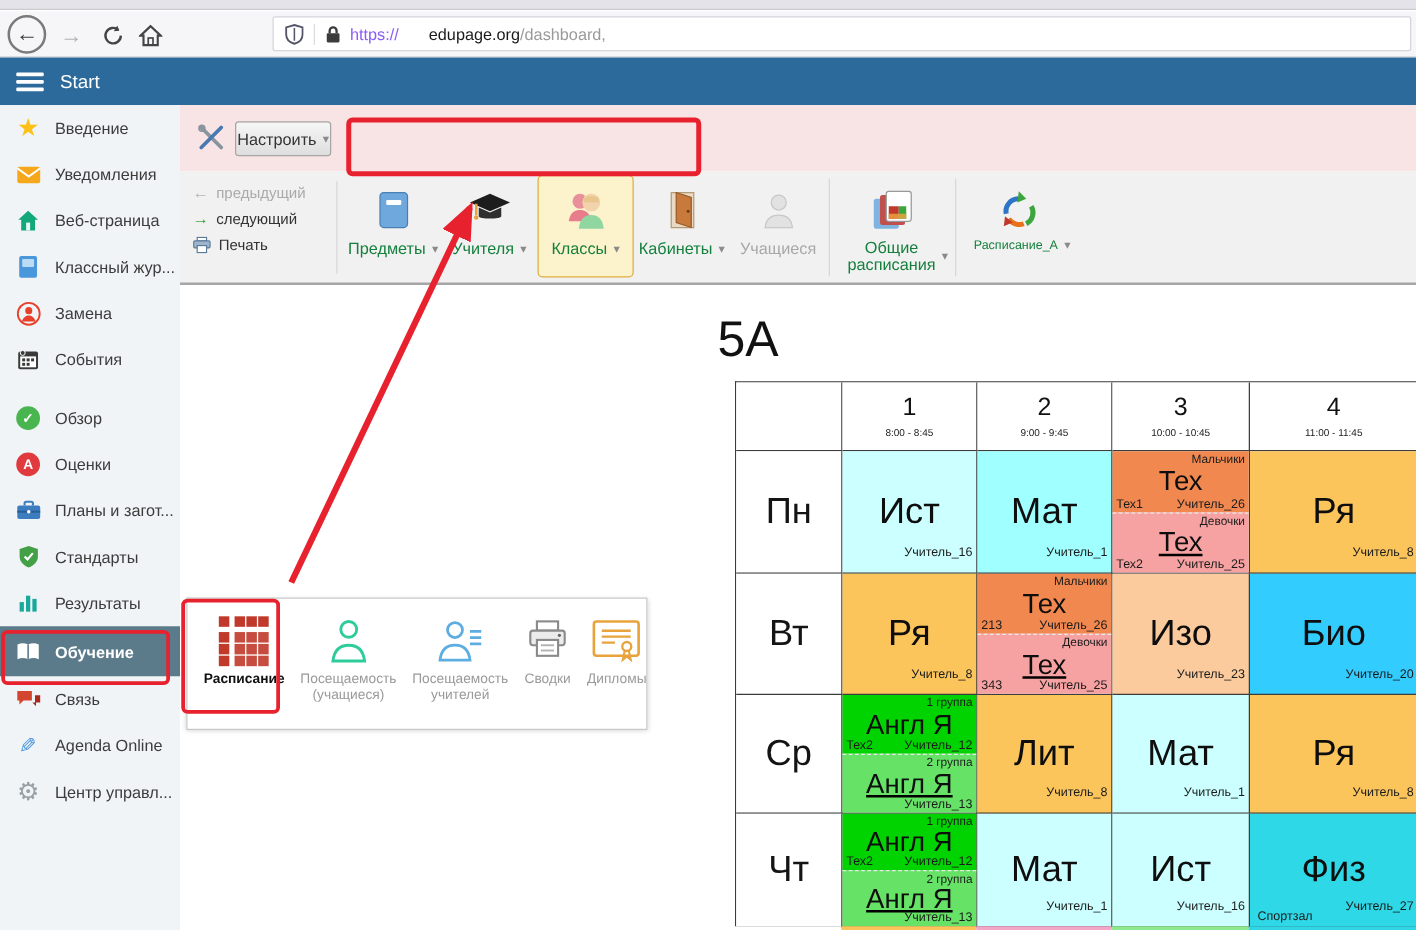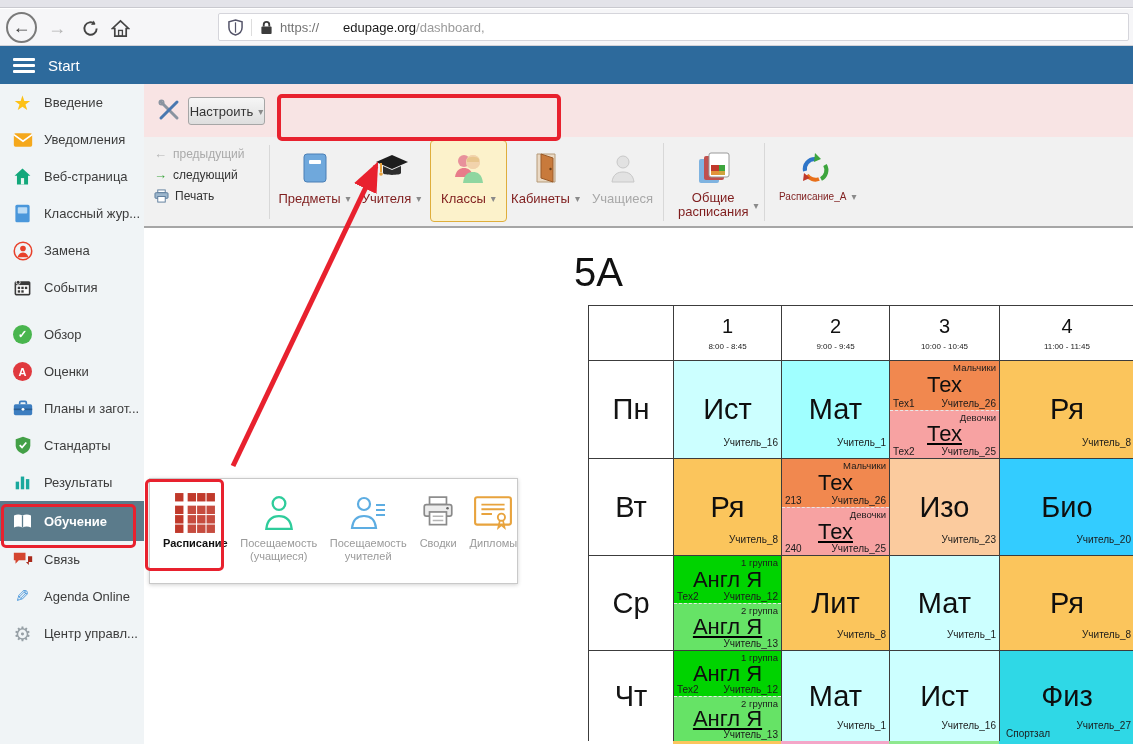--- a/index.html
+++ b/index.html
@@ -9,21 +9,21 @@
   
   .tabstrip{position:absolute;top:0;left:0;width:1133px;height:8px;background:#e3e3e9;border-bottom:1px solid #c9c9cf;}
   .chrome{position:absolute;top:9px;left:0;width:1133px;height:37px;background:#f6f6f8;border-bottom:1px solid #d2d2d8;}
   .nav-ico{position:absolute;display:flex;align-items:center;justify-content:center;}
   .backbtn{left:6px;top:3px;width:31px;height:31px;border:2px solid #7a7a7a;border-radius:50%;color:#3c3c3c;font-size:18px;}
   .fwd{left:45px;top:7px;width:24px;height:24px;color:#b3b3b3;font-size:18px;}
   .reload{left:78px;top:7px;width:24px;height:24px;}
   .homebtn{left:108px;top:7px;width:24px;height:24px;}
   .urlbar{position:absolute;left:218px;top:4px;width:911px;height:28px;background:#fff;border:1px solid #d5d5db;border-radius:2px;display:flex;align-items:center;font-size:13px;}
   .url-sep{width:1px;height:17px;background:#ddd;margin:0 8px;}
-  .scheme{color:#737373;}
+  .scheme{color:#8b5cf6;}
   .host{color:#1a1a1a;margin-left:24px;}
   .path{color:#9a9a9a;}
 
   
   .appbar{position:absolute;top:46px;left:0;width:1133px;height:38px;background:#2d6a9c;display:flex;align-items:center;color:#fff;}
   .burger{width:22px;height:15px;margin-left:13px;display:flex;flex-direction:column;justify-content:space-between;}
   .burger i{display:block;height:3px;background:#fff;border-radius:1px;}
   .appbar-title{margin-left:13px;font-size:15px;}
 
   
@@ -50,21 +50,21 @@
   .caret::after{content:"▾";font-size:10px;color:#8a8a8a;margin-left:5px;}
 
   .graybar{position:absolute;left:0;top:53px;width:989px;height:91px;background:#f1f1f1;border-bottom:2px solid #a6a6a6;}
   .navlinks{position:absolute;left:10px;top:6px;font-size:12px;}
   .navlink{display:flex;align-items:center;gap:6px;height:21px;color:#333;}
   .nl-dis{color:#aaa;}
   .arr{font-size:13px;}
   .vsep{position:absolute;width:1px;background:#d8d8d8;top:8px;height:74px;}
 
   .tabs{position:absolute;left:132px;top:3px;display:flex;align-items:flex-start;}
-  .tab{width:77px;height:82px;display:flex;flex-direction:column;align-items:center;padding-top:7px;font-size:13px;color:#7f1d1d;border:1px solid transparent;}
+  .tab{width:77px;height:82px;display:flex;flex-direction:column;align-items:center;padding-top:7px;font-size:13px;color:#15803d;border:1px solid transparent;}
   .tab .ticon{height:40px;display:flex;align-items:center;justify-content:center;}
   .tab-label{margin-top:3px;display:flex;align-items:center;white-space:nowrap;}
   .tab-sel{background:#fcf2cb;border:1px solid #dfae3c;border-radius:4px;}
   .tab-dis{color:#a8a8a8;}
   .tab-wide{width:96px;}
   .tab-wide .tab-label{white-space:normal;text-align:center;line-height:1.1;width:72px;}
   .tab-small .tab-label{font-size:10px;}
   .tsep{width:1px;background:#d8d8d8;height:78px;margin:3px 2px 0 2px;}
 
   
@@ -543,21 +543,21 @@
     <div class="tc">
       <div class="half" style="background:#f1884f">
         <span class="group">Мальчики</span>
         <span class="gsub">Тех</span>
         <span class="room">213</span>
         <span class="teacher">Учитель_26</span>
       </div>
       <div class="half" style="background:#f7a2a2">
         <span class="group">Девочки</span>
         <span class="gsub">Тех</span>
-        <span class="room">240</span>
+        <span class="room">343</span>
         <span class="teacher">Учитель_25</span>
       </div>
     </div>
     <div class="tc lesson" style="background:#fbcb9e">
       <span class="subj">Изо</span>
       <span class="teacher">Учитель_23</span>
     </div>
     <div class="tc lesson" style="background:#33ccff">
       <span class="subj">Био</span>
       <span class="teacher">Учитель_20</span>

